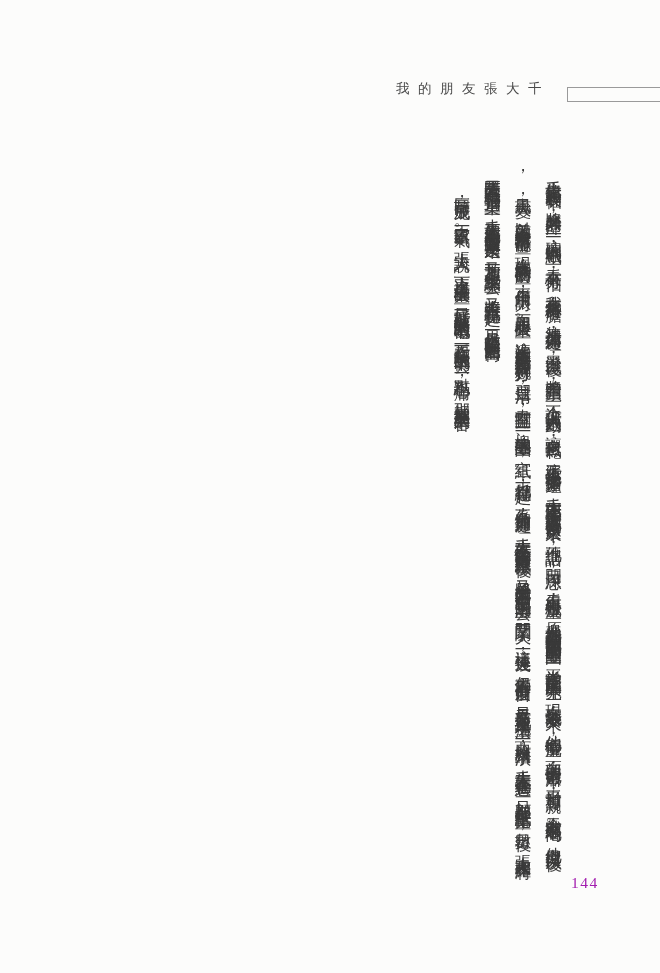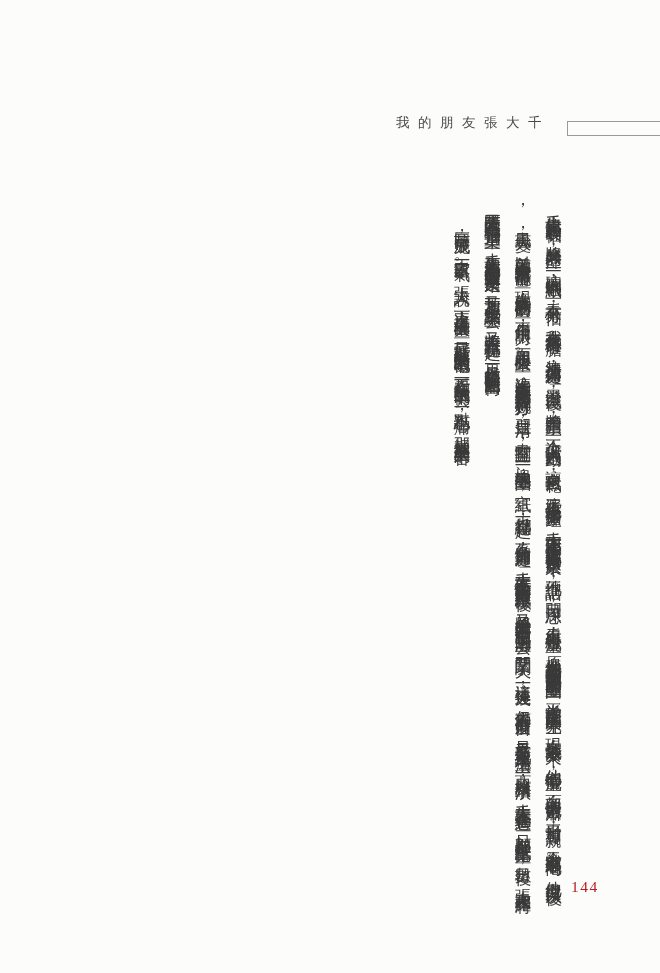--- a/index.html
+++ b/index.html
@@ -10,21 +10,20 @@
     width: 660px;
     height: 973px;
     overflow: hidden;
     position: relative;
     background: #fcfcfb;
     font-family: "Liberation Serif", "DejaVu Serif", serif;
   }
   .page {
     position: absolute;
     inset: 0;
-    margin-top: 34px;
   }
   
   .running-head {
     position: absolute;
     top: 80px;
     left: 396px;
     font-size: 13.5px;
     letter-spacing: 8.5px;
     color: #4a4a4a;
     white-space: nowrap;
@@ -57,25 +56,25 @@
   }
   .content p {
     margin: 0;
     padding: 0;
   }
   .content p.indented {
     text-indent: 18px;
   }
   .page-number {
     position: absolute;
-    top: 844px;
+    top: 874px;
     left: 571px;
     font-size: 15.5px;
     letter-spacing: 1.5px;
-    color: #b91c1c;
+    color: #a21caf;
   }
 </style>
 </head>
 <body>
 
 <div class="page">
 
   <div class="running-head">我的朋友張大千</div>
 
   <div class="header-box"></div>

